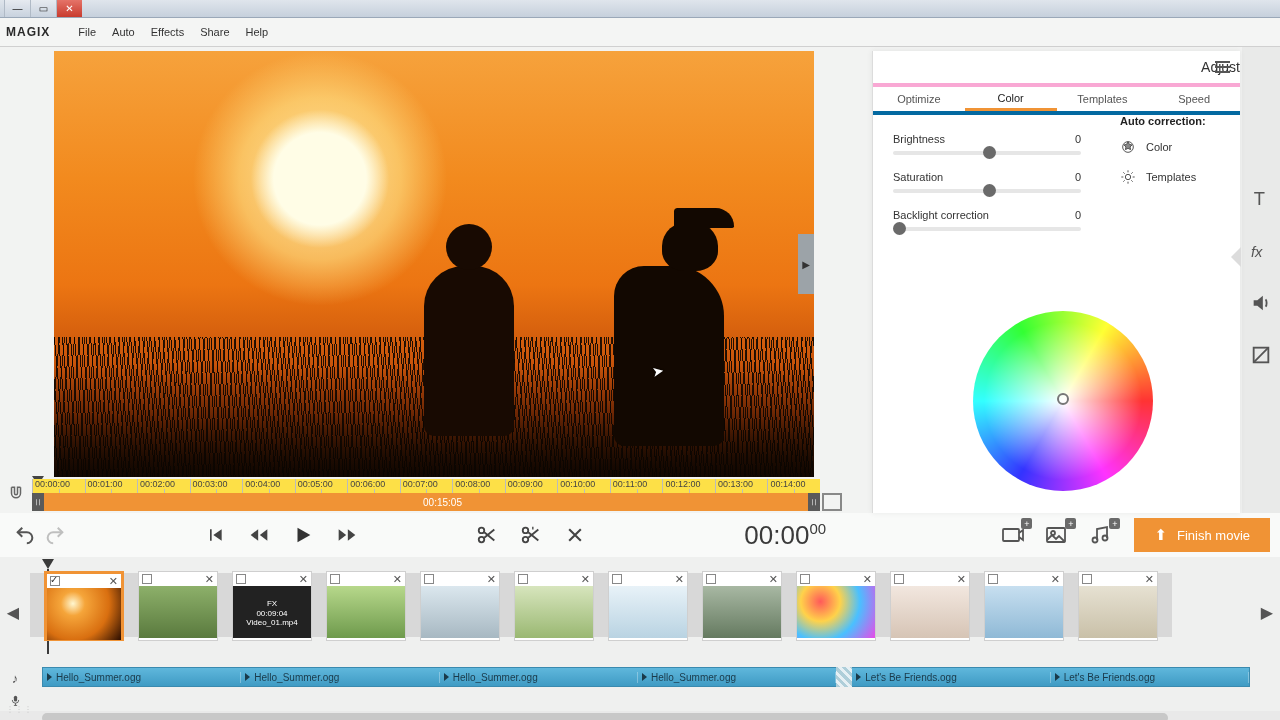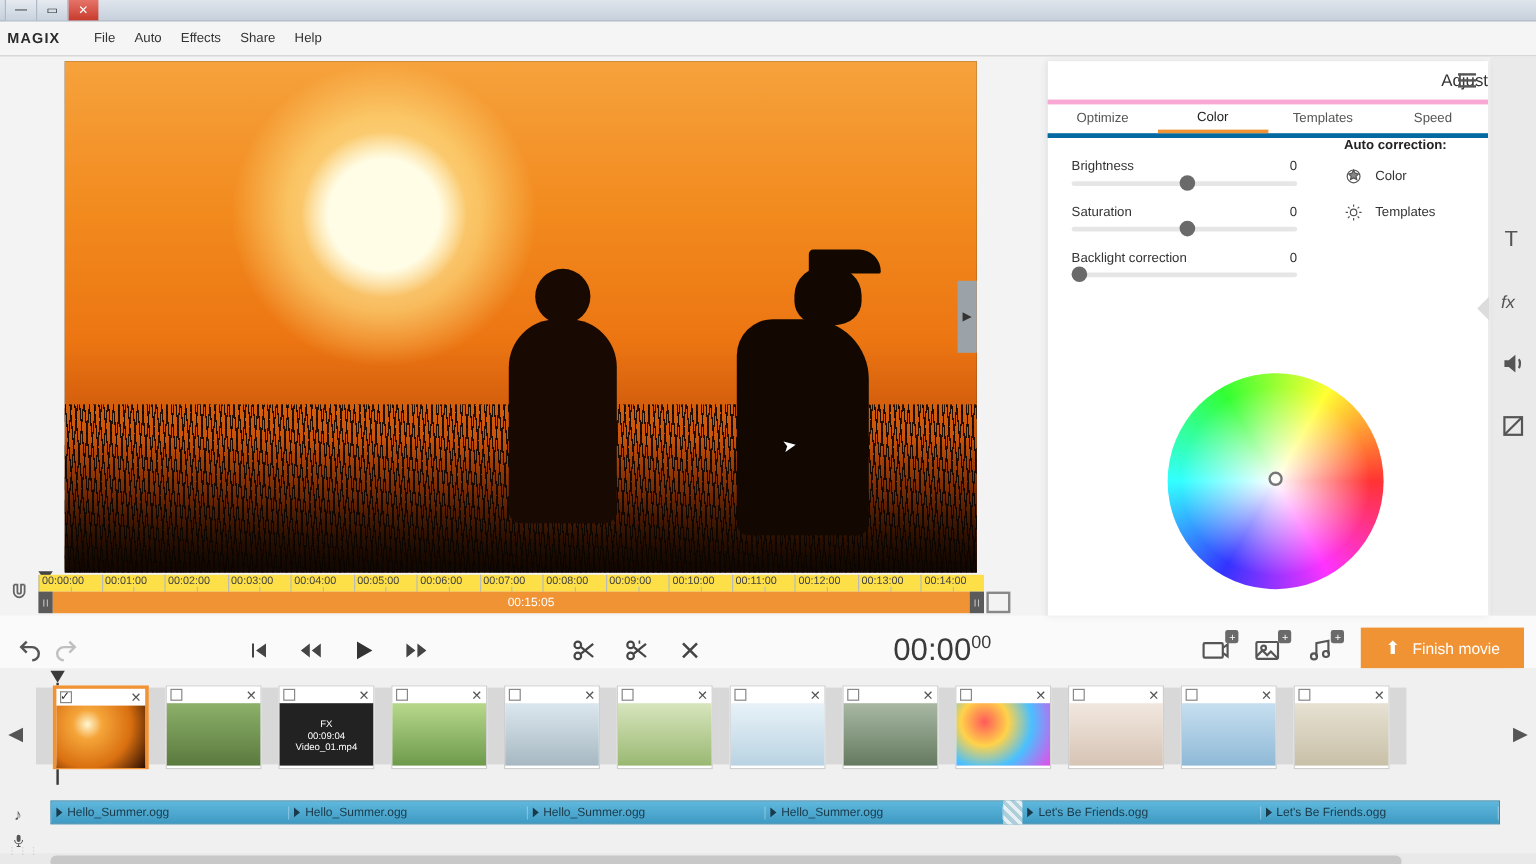--- a/index.html
+++ b/index.html
@@ -79,21 +79,21 @@
 }
 .color-wheel::after{content:"";position:absolute;inset:0;border-radius:50%;background:radial-gradient(circle,#fff 0%,rgba(255,255,255,0.9) 6%,rgba(255,255,255,0) 62%);}
 .hue-picker{position:absolute;left:184px;top:278px;width:12px;height:12px;border:2px solid #777;border-radius:50%;background:rgba(255,255,255,0.4);}
 .insp-pointer{position:absolute;right:-1px;top:196px;width:0;height:0;border-top:10px solid transparent;border-bottom:10px solid transparent;border-right:10px solid #dcdcdc;}
 
 
 .sidetools{width:38px;background:#e9eae9;display:flex;flex-direction:column;align-items:center;padding-top:140px;gap:28px;}
 .sidetool{width:24px;height:24px;display:flex;align-items:center;justify-content:center;color:#4a4a4a;}
 
 
-.controlbar{height:44px;display:flex;align-items:flex-end;padding:0 10px;background:#f9faf9;}
+.controlbar{height:44px;display:flex;align-items:center;padding:0 10px;background:#f9faf9;}
 .ctrl-ico{width:30px;height:30px;display:flex;align-items:center;justify-content:center;color:#555;}
 .ctrl-ico.disabled{opacity:0.35;}
 .ctrl-group{display:flex;gap:14px;align-items:center;}
 .spacer{flex:1;}
 .playbtn svg{width:22px;height:22px;}
 .timecode{font-size:26px;color:#3a3a3a;font-weight:400;}
 .timecode .frames{font-size:15px;vertical-align:super;}
 .importbtns{display:flex;gap:10px;margin:0 16px;}
 .importbtn{width:34px;height:30px;display:flex;align-items:center;justify-content:center;color:#555;position:relative;}
 .importbtn .plus{position:absolute;top:-2px;right:-2px;width:11px;height:11px;background:#6a6a6a;color:#fff;font-size:9px;border-radius:2px;display:flex;align-items:center;justify-content:center;}

